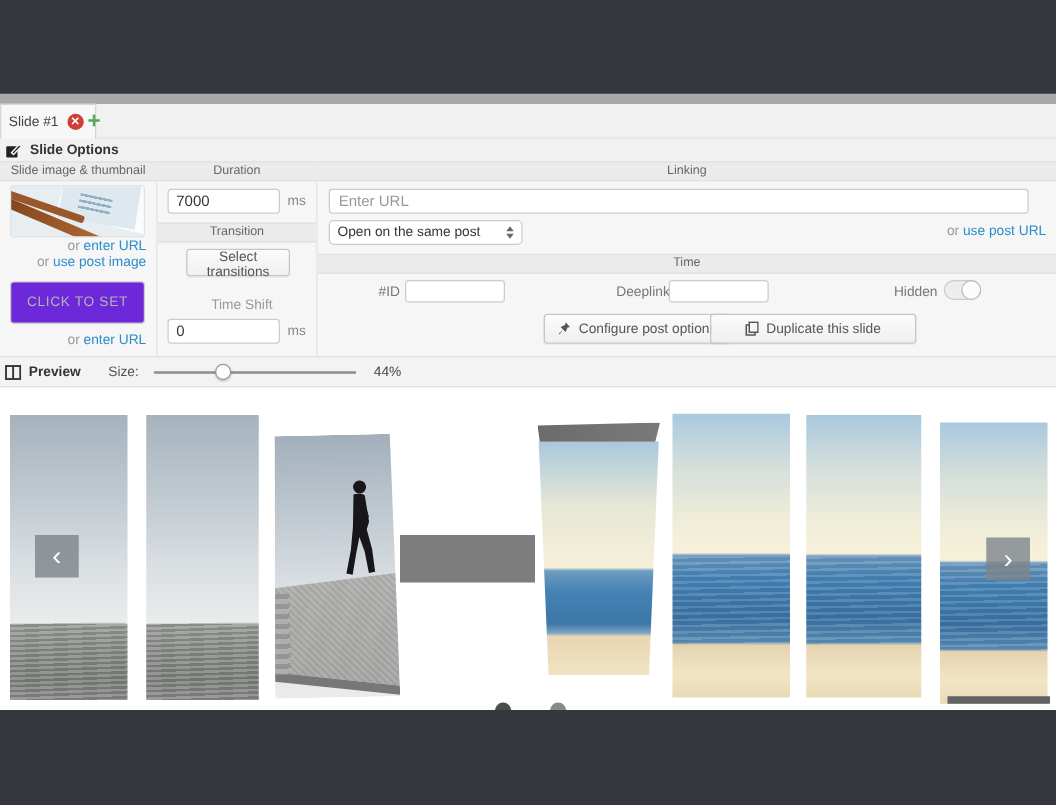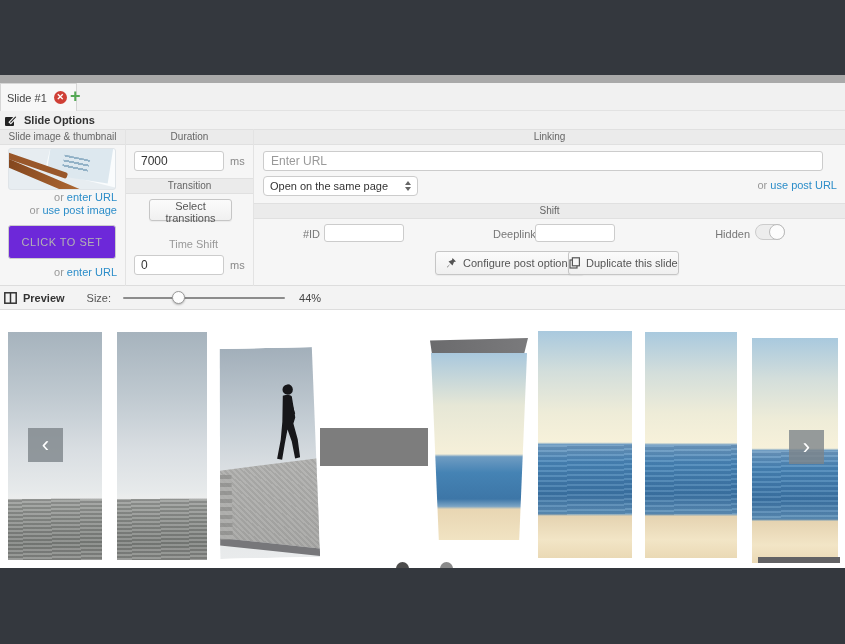--- a/index.html
+++ b/index.html
@@ -83,21 +83,21 @@
   .lab-deep { left:239px; width:38px; text-align:right; }
   .lab-hidden { left:460px; width:36px; text-align:right; }
   .misc-input { position:absolute; top:95px; width:80px; height:18px; border:1px solid #ccc; border-radius:3px; background:#fff; }
   .in-id { left:70px; } .in-deep { left:281px; }
   .toggle { position:absolute; left:501px; top:95px; width:30px; height:16px; border:1px solid #ccc; border-radius:9px;
             background:#ededed; cursor:pointer; }
   .toggle .knob { position:absolute; right:-1px; top:-1px; width:16px; height:16px; border-radius:50%;
                   background:#fcfcfc; border:1px solid #bbb; }
   .btn-row { position:absolute; left:0; top:122px; width:100%; height:26px; }
   .cfg-btn { position:absolute; left:181px; height:24px; padding:0 10px; display:flex; align-items:center; gap:6px; }
-  .dup-btn { position:absolute; left:314px; height:24px; padding:0 0; display:flex; align-items:center; gap:6px; }
+  .dup-btn { position:absolute; left:314px; height:24px; padding:0 27px; display:flex; align-items:center; gap:6px; }
 
   
   .preview-bar { position:absolute; left:0; top:203px; width:845px; height:24px; background:#f3f3f3;
                  border-bottom:1px solid #ddd; display:flex; align-items:center; }
   .pv-icon { margin-left:4px; }
   .pv-label { font-size:11px; font-weight:bold; color:#333; margin-left:6px; }
   .size-label { font-size:11px; color:#555; margin-left:22px; }
   .slider { position:relative; width:162px; height:13px; margin-left:12px; cursor:pointer; }
   .slider .track { position:absolute; left:0; right:0; top:6px; height:2px; background:#8c8c8c; border-radius:1px; }
   .slider .handle { position:absolute; top:0; width:13px; height:13px; border-radius:50%; background:#fdfdfd;
@@ -216,30 +216,30 @@
         <div class="num-row r-shift">
           <input class="num-input" value="0" style="">
           <span class="unit">ms</span>
         </div>
       </div>
 
       <div class="col-right">
         <div class="sec-head">Linking</div>
         <input class="url-input" placeholder="Enter URL" style="">
         <div class="select-box">
-          <span class="sel-text">Open on the same page</span>
+          <span class="sel-text">Open on the same post</span>
           <span class="updown">
               <i class="up"></i>
               <i class="dn"></i>
             </span>
         </div>
         <div class="post-url"><span>or </span><a>use post URL</a></div>
 
         <div class="misc-head">
-            <div class="sec-head">Shift</div>
+            <div class="sec-head">Time</div>
           </div>
         <span class="misc-label lab-id">#ID</span>
         <input class="misc-input in-id" style="">
         <span class="misc-label lab-deep">Deeplink</span>
         <input class="misc-input in-deep" style="">
         <span class="misc-label lab-hidden">Hidden</span>
         <div class="toggle">
             <div class="knob"></div>
           </div>
 

